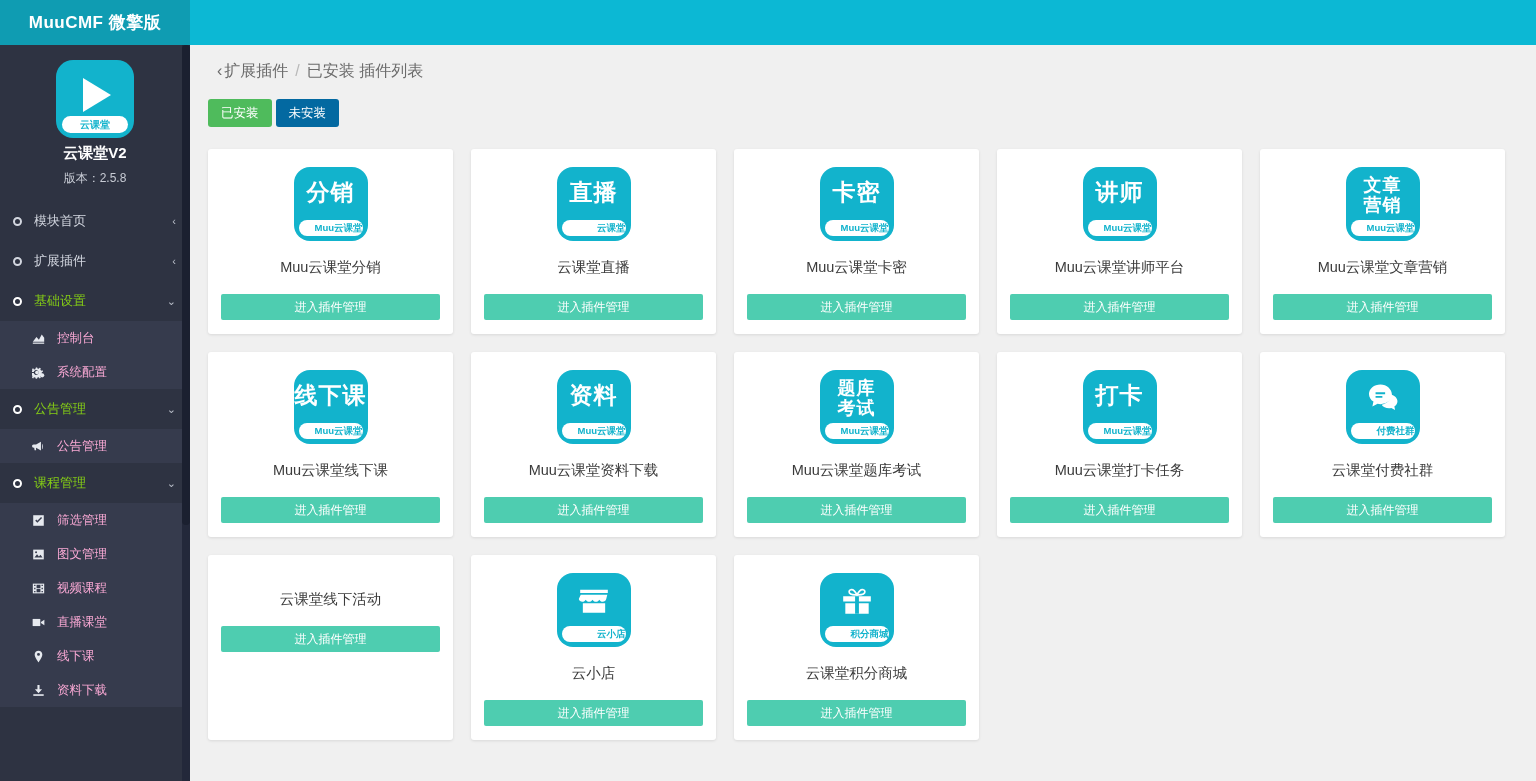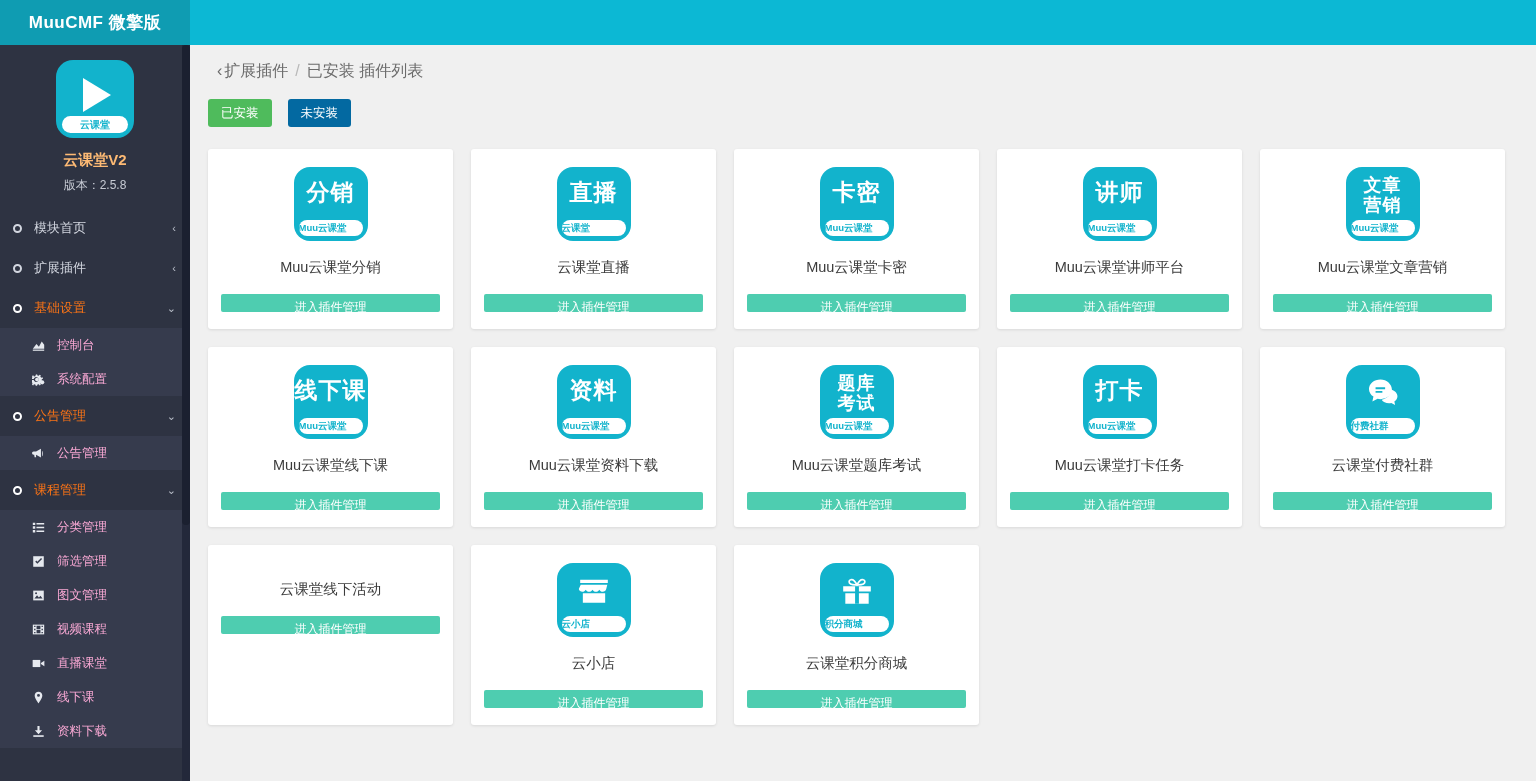--- a/index.html
+++ b/index.html
@@ -78,22 +78,22 @@
     height: 17px;
     background: #ffffff;
     border-radius: 9px;
     color: #12b3cc;
     font-size: 10px;
     line-height: 17px;
     font-weight: bold;
     text-align: center;
   }
   #app-name {
-    margin-top: 13px;
-    color: #fdba74;
+    margin-top: 6px;
+    color: #ffffff;
     font-size: 15px;
     font-weight: bold;
   }
   #app-version {
     margin-top: 7px;
     color: #c7cbd4;
     font-size: 12px;
   }
 
   .nav-group-item {
@@ -108,21 +108,21 @@
   .nav-group-item.open { background: #2e3342; }
   .nav-group-item .circ {
     width: 9px; height: 9px;
     border: 2px solid #d3d7e0;
     border-radius: 50%;
     margin-right: 12px;
     flex: 0 0 auto;
   }
   .nav-group-item.open .circ { border-color: #ffffff; }
   .nav-group-item .glabel { flex: 1; }
-  .nav-group-item.open .glabel { color:#f97316; }
+  .nav-group-item.open .glabel { color:#84cc16; }
   .nav-group-item .caret {
     font-size: 11px; color: #b9bec9;
     line-height: 1;
   }
 
   .nav-sub { background: #363b4d; }
   .nav-sub-item {
     height: 34px;
     display: flex; align-items: center;
     padding-left: 32px;
@@ -152,21 +152,21 @@
     padding: 16px 0 0 27px;
     font-size: 16px;
     color: #6b6b6b;
   }
   #breadcrumb .bc-caret { margin-right: 2px; color:#6b6b6b; }
   #breadcrumb .bc-sep { margin: 0 7px; color: #b9b9b9; }
 
   #tabs {
     padding: 17px 0 0 18px;
     display: flex;
-    gap: 16px;
+    gap: 4px;
   }
   .tab-btn {
     height: 28px;
     padding: 0 13px;
     border: none;
     border-radius: 3px;
     color: #ffffff;
     font-size: 12.5px;
     font-family: inherit;
     cursor: pointer;
@@ -218,33 +218,33 @@
   .tile .tile-band {
     position: absolute;
     left: 5px; right: 5px; bottom: 5px;
     height: 16px;
     background: #ffffff;
     border-radius: 8px;
     color: #12b3cc;
     font-size: 9.5px;
     font-weight: bold;
     line-height: 16px;
-    text-align: left;
+    text-align: right;
     white-space: nowrap;
     overflow: hidden;
   }
   .card-title {
     margin-top: 17px;
     font-size: 14.5px;
     color: #3b3b3b;
   }
   .card-btn {
     margin-top: 17px;
     width: 100%;
-    height: 18px;
+    height: 26px;
     border: none;
     border-radius: 2px;
     background: #4ecdb0;
     color: #ffffff;
     font-size: 12px;
     font-family: inherit;
     cursor: pointer;
     line-height: 26px;
   }
 </style>
@@ -324,28 +324,20 @@
       </div>
       <div class="nav-group-item open">
         <span class="circ"></span>
         <span class="glabel">课程管理</span>
         <span class="caret">⌄</span>
       </div>
       <div class="nav-sub">
         <div class="nav-sub-item">
           <span class="sicon">
             <svg width="13" height="13" viewBox="0 0 16 16" fill="currentColor">
-              <path d="M1 2h3v3H1zM1 6.5h3v3H1zM1 11h3v3H1zM5.5 2.6h9.5v1.8H5.5zM5.5 7.1h9.5v1.8H5.5zM5.5 11.6h9.5v1.8H5.5z"></path>
-            </svg>
-          </span>
-          <span>分类管理</span>
-        </div>
-        <div class="nav-sub-item">
-          <span class="sicon">
-            <svg width="13" height="13" viewBox="0 0 16 16" fill="currentColor">
               <path d="M1.5 1.5h13v13h-13z"></path>
               <path d="M4 8.2l2.6 2.6L12.4 5l-1.3-1.3-4.5 4.5L5.2 6.8z" fill="#363b4d"></path>
             </svg>
           </span>
           <span>筛选管理</span>
         </div>
         <div class="nav-sub-item">
           <span class="sicon">
             <svg width="13" height="13" viewBox="0 0 16 16" fill="currentColor">
               <path d="M1.5 2h13v12h-13z"></path>

